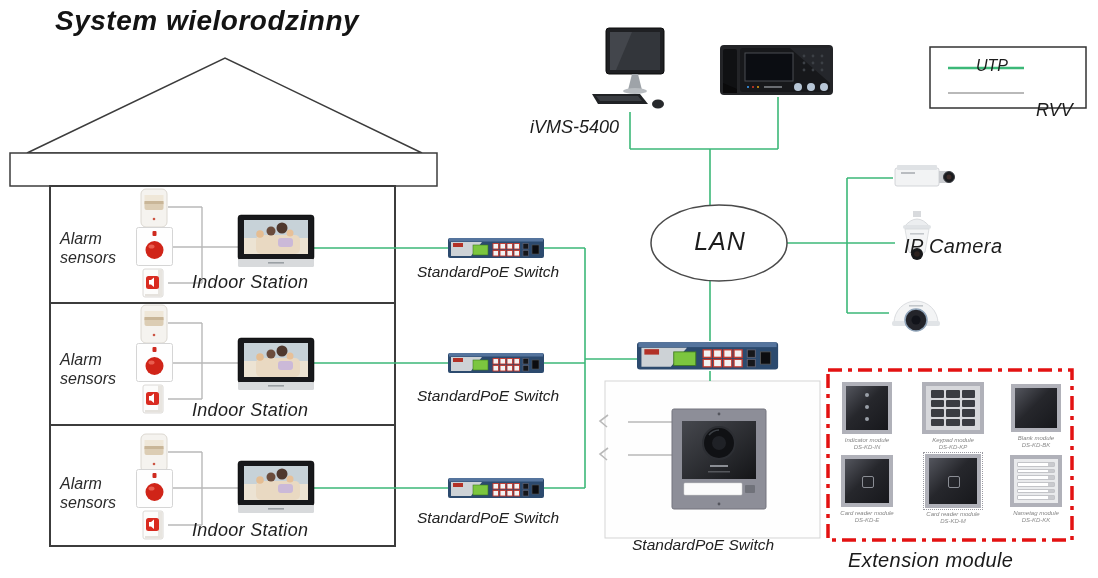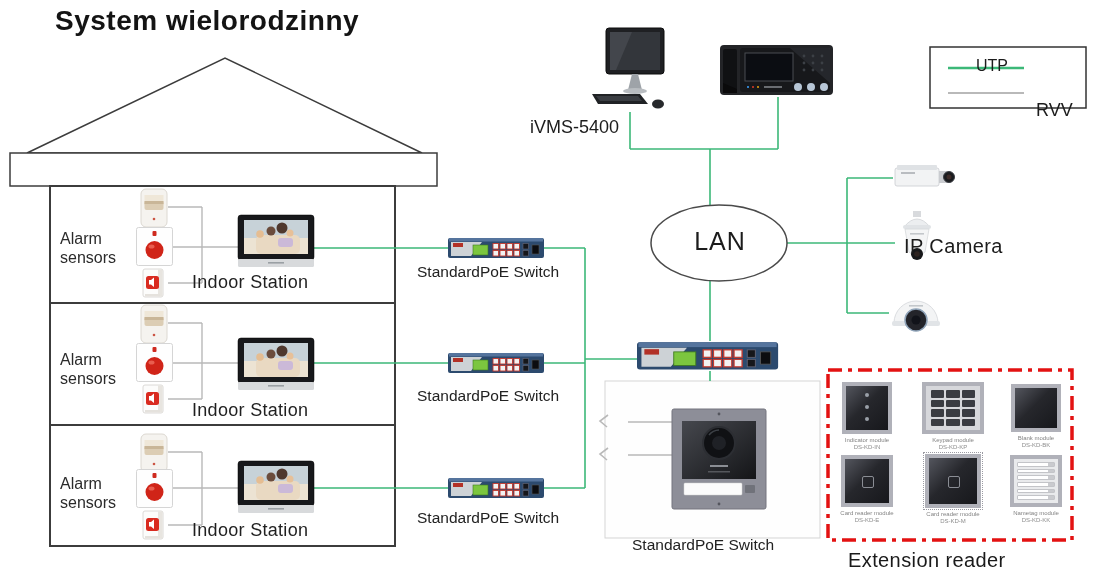--- a/index.html
+++ b/index.html
@@ -1,17 +1,17 @@
 <!DOCTYPE html>
 <html><head>
 <meta charset="utf-8">
 <style>
   html,body{margin:0;padding:0;background:#fff;}
   #stage{position:relative;width:1098px;height:578px;background:#fff;overflow:hidden;
-         font-family:"Liberation Sans",sans-serif;color:#1c1c1c;}
+         font-family:"Liberation Sans",sans-serif;color:#1c1c1c;font-style:italic;}
   #wires{position:absolute;left:0;top:0;width:1098px;height:578px;}
   .lbl{position:absolute;white-space:nowrap;}
   .center{text-align:left;white-space:normal;}
   #title{left:55px;top:5px;font-size:28px;font-weight:600;letter-spacing:.5px;color:#141414;}
   .alarm-lbl{width:86px;font-size:16px;line-height:19px;color:#2b2b2b;}
   .alarm-lbl span{display:block;}
   .indoor-lbl{width:170px;font-size:18px;color:#1f1f1f;letter-spacing:.3px;}
   .switch-lbl{width:170px;font-size:15.5px;color:#222;}
   #ivms-lbl{left:530px;top:117px;font-size:18px;}
   #master-lbl{left:726px;top:107px;width:135px;font-size:17px;text-align:center;}
@@ -310,21 +310,21 @@
   <div class="lbl" id="ivms-lbl">iVMS-5400</div>
   <div class="lbl" id="lan-lbl">LAN</div>
   <div class="lbl" id="ipcam-lbl">IP Camera</div>
   <div class="lbl" id="utp-lbl">UTP</div>
   <div class="lbl" id="rvv-lbl">RVV</div>
 
   <div class="lbl center" id="powered-lbl">
     <span>StandardPoE Switch</span>
   </div>
 
-  <div class="lbl center" id="ext-title">Extension reader</div>
+  <div class="lbl center" id="ext-title">Extension module</div>
 
   <div class="mod-card" style="left:828px;top:382px;width:78px;">
     <span class="mod-frame" style="width:50px;height:52px;">
       <span class="mod-face">
           <span class="ind-dots">
             <i></i>
             <i></i>
             <i></i>
           </span>
         </span>

